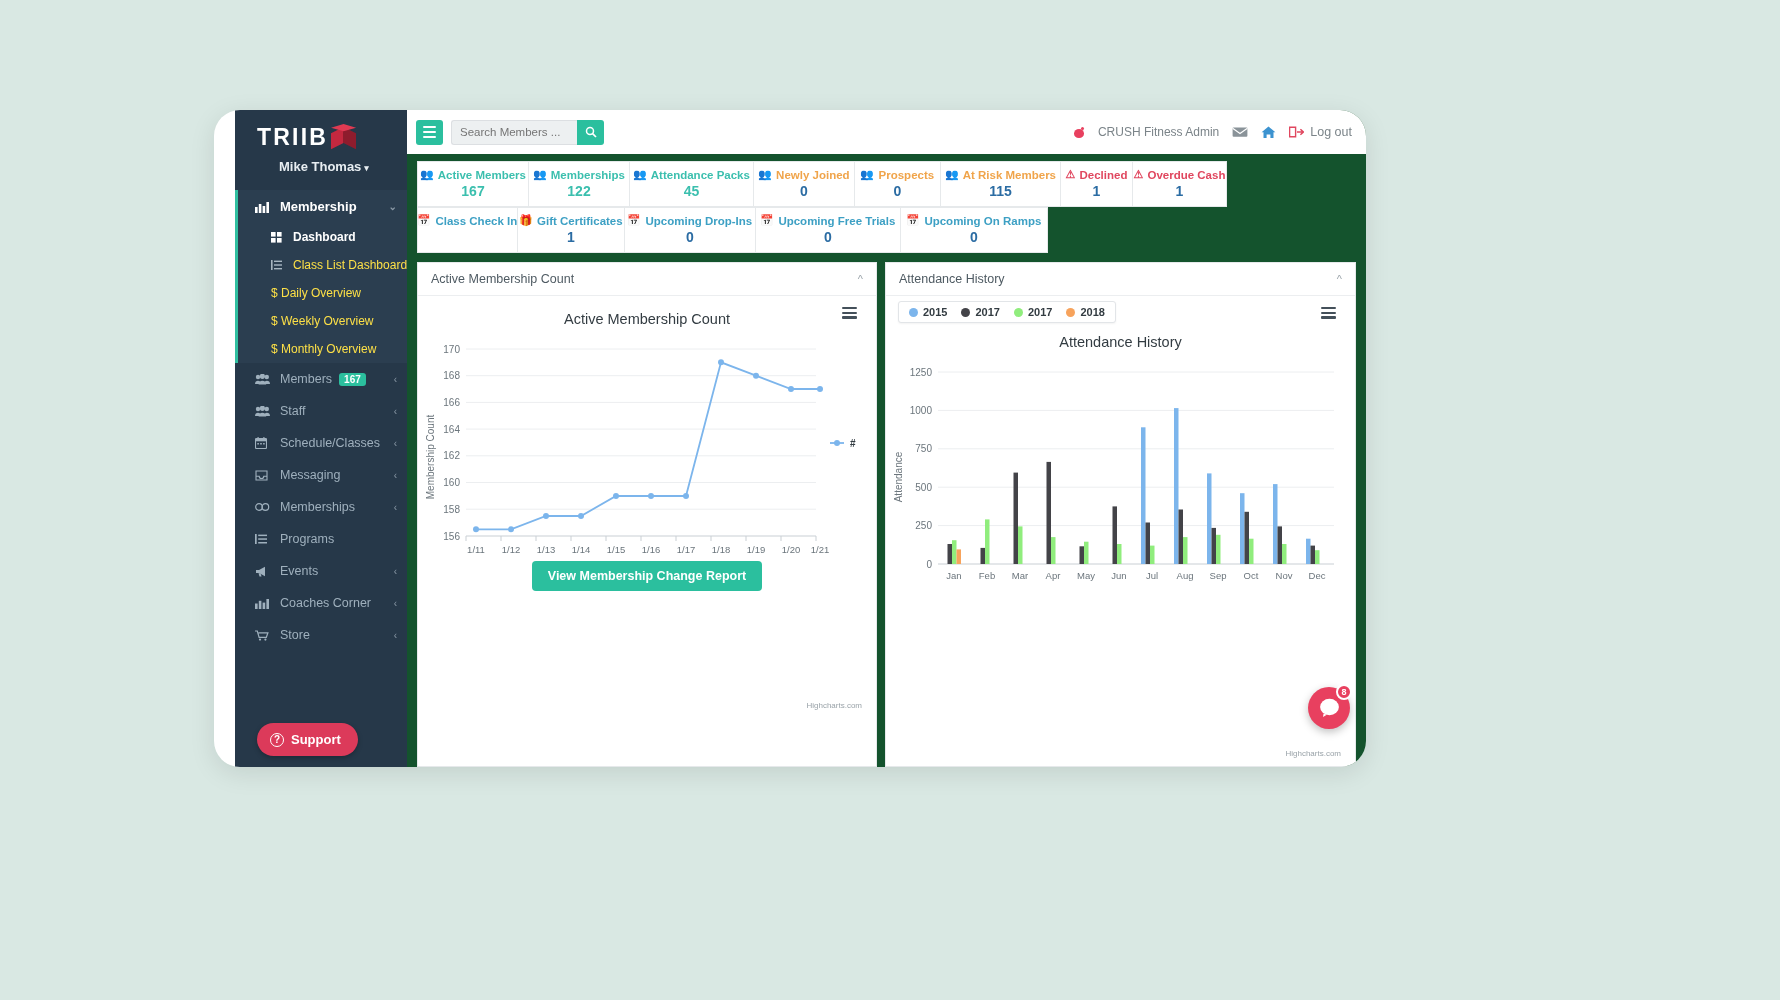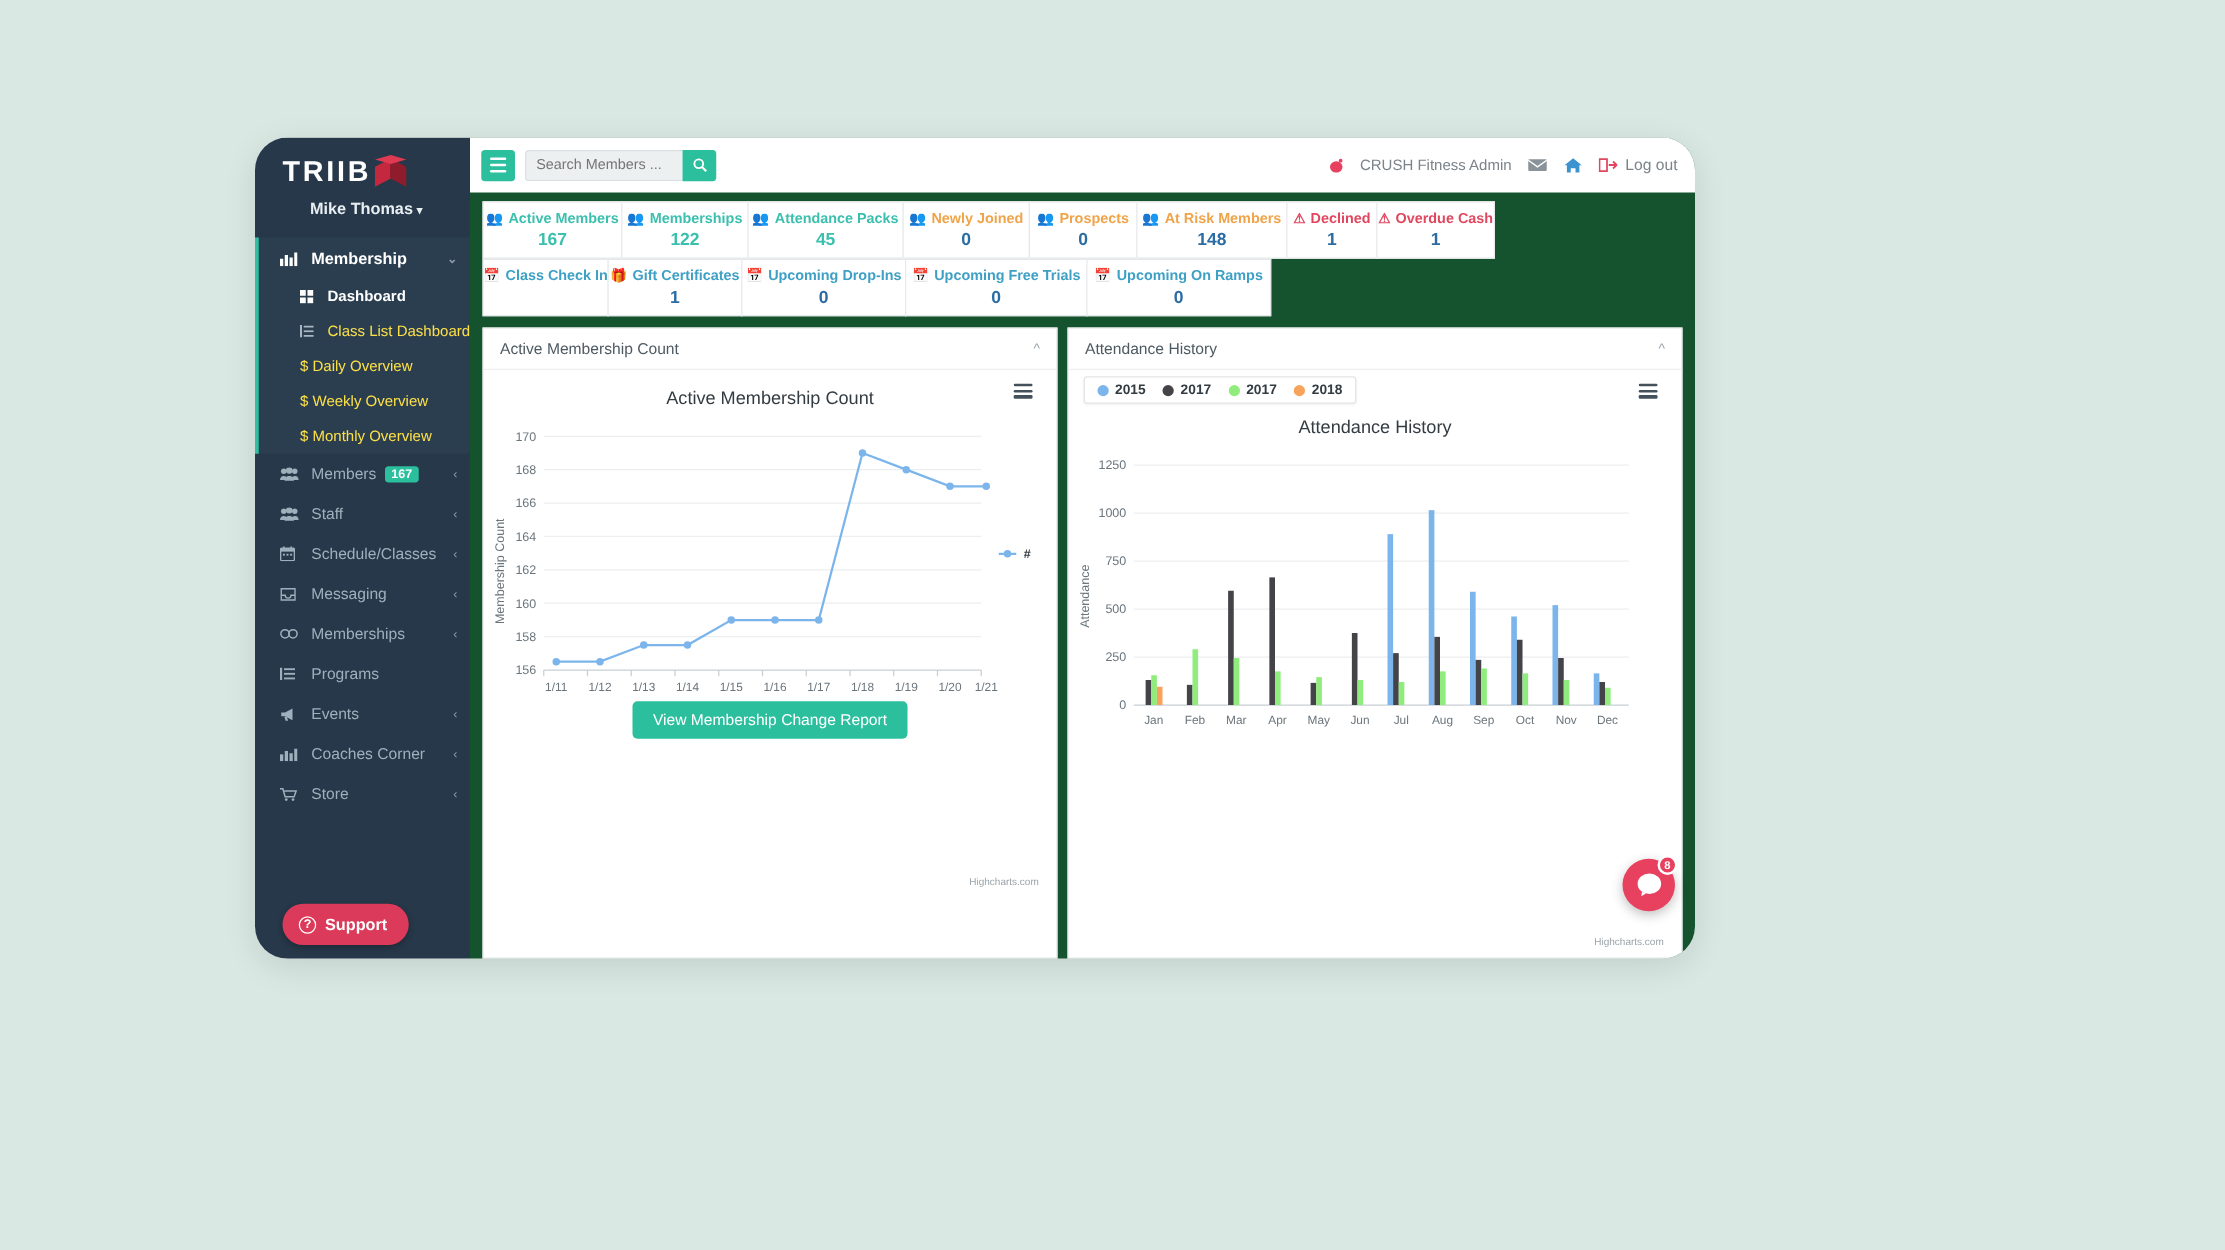--- a/index.html
+++ b/index.html
@@ -4,27 +4,28 @@
 <style>
   * { box-sizing: border-box; margin: 0; padding: 0; }
   html, body {
     width: 1780px; height: 1000px;
     font-family: "Liberation Sans", sans-serif;
     background: #d9e8e3;
     overflow: hidden;
   }
   .app-window {
     position: absolute;
-    left: 204px; top: 110px;
+    left: 214px; top: 110px;
     width: 1152px; height: 657px;
     background: #ffffff;
     border-radius: 26px;
     box-shadow: 0 6px 26px rgba(0,0,0,0.10);
     overflow: hidden;
     display: flex;
+    padding-left: 21px;
   }
 
   
   .sidebar {
     width: 172px; flex: 0 0 172px;
     background: #263849;
     position: relative;
     overflow: hidden;
   }
   .sb-brand { padding: 14px 0 0 22px; }
@@ -169,21 +170,21 @@
     position: absolute; right: 19px; top: 11px; cursor: pointer;
     display: flex; flex-direction: column; gap: 2.5px;
   }
   .burger-menu span { width: 15px; height: 2.2px; background: #44505a; border-radius: 1px; }
   .hc-credit { position: absolute; right: 14px; bottom: 4px; font-size: 8px; color: #9aa3a9; }
 
   .view-report-btn {
     display: block; margin: 0 auto;
     background: #2bbf9e; color: #fff; border: none;
     border-radius: 4px; padding: 8px 16px;
-    font-size: 12.5px; font-weight: 400; cursor: pointer;
+    font-size: 12.5px; font-weight: 700; cursor: pointer;
     font-family: "Liberation Sans", sans-serif;
   }
 
   .legend-box {
     display: inline-flex; align-items: center; gap: 14px;
     border: 1px solid #e2e5e8; border-radius: 3px;
     padding: 4px 10px; background: #fff;
     position: absolute; left: 12px; top: 5px;
     box-shadow: 0 1px 2px rgba(0,0,0,0.05);
   }
@@ -490,21 +491,21 @@
               <span class="ti">👥</span>
               <span>Prospects</span>
             </span>
           <span class="t-val">0</span>
         </div>
         <div class="tile orange" style="width:121px">
           <span class="t-label">
               <span class="ti">👥</span>
               <span>At Risk Members</span>
             </span>
-          <span class="t-val">148</span>
+          <span class="t-val">115</span>
         </div>
         <div class="tile red" style="width:73px">
           <span class="t-label">
               <span class="ti">⚠</span>
               <span>Declined</span>
             </span>
           <span class="t-val">1</span>
         </div>
         <div class="tile red" style="width:95px">
           <span class="t-label">

